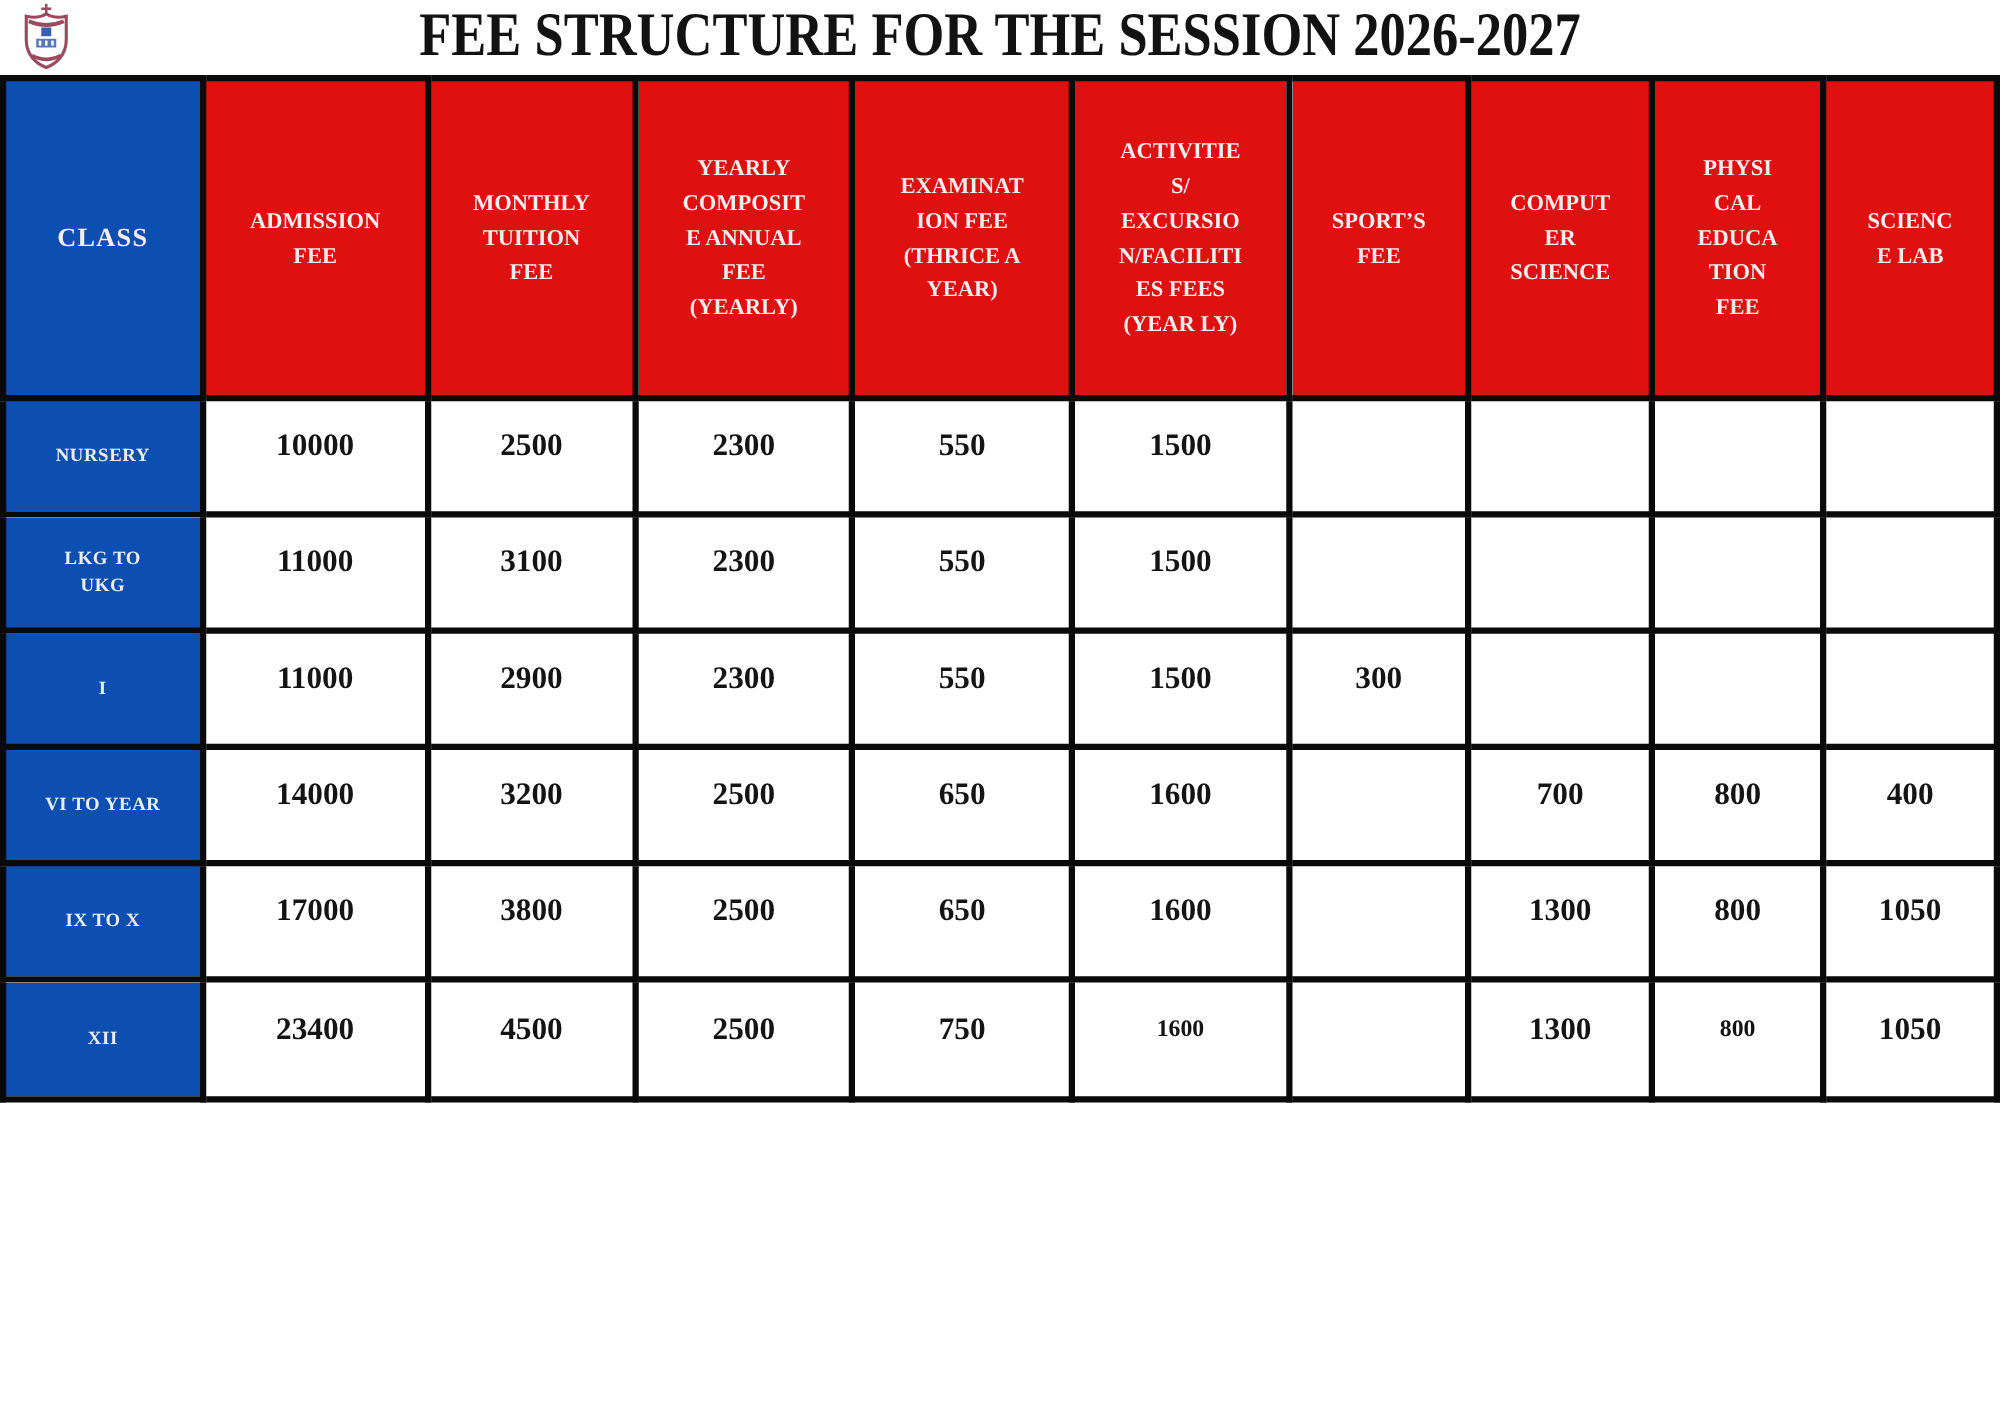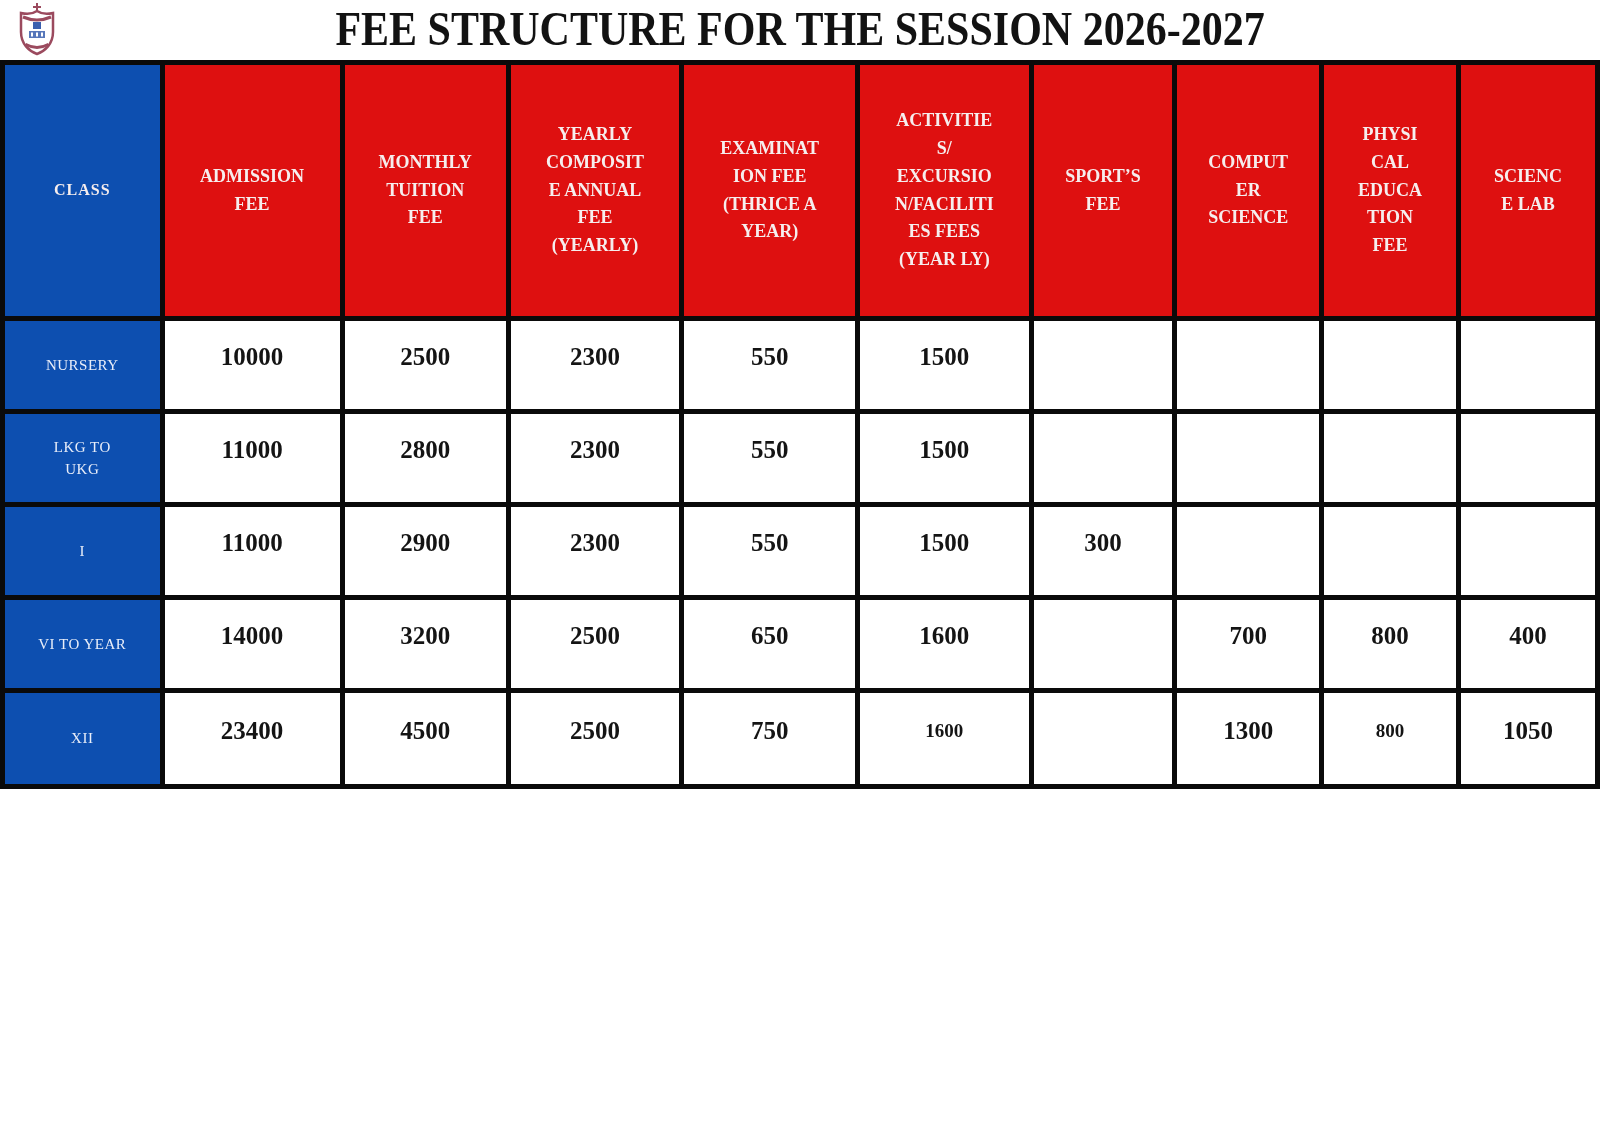--- a/index.html
+++ b/index.html
@@ -50,25 +50,25 @@
     text-align:center;vertical-align:middle;
     overflow:hidden;
   }
   th.col-header{
     background:var(--red);color:var(--header-text);
     height:256px;font-size:18px;font-weight:bold;
     line-height:1.55;white-space:pre-line;
     padding:4px 6px;
   }
   th.col-header.class-header{
-    background:var(--blue);font-size:16px;letter-spacing:1px;
+    background:var(--blue);font-size:21px;letter-spacing:1px;
   }
   td.class-cell{
     background:var(--blue);color:var(--class-text);
-    font-weight:normal;font-size:15px;letter-spacing:0.5px;
+    font-weight:bold;font-size:15px;letter-spacing:0.5px;
     white-space:pre-line;line-height:1.5;
     padding:2px 4px;
   }
   td.value-cell{
     background:var(--bg);color:var(--value-text);
     font-weight:bold;font-size:25px;
     padding:0 4px 16px 4px;
   }
   td.value-cell.small{font-size:19px;}
   tbody tr{height:93px;}
@@ -161,21 +161,21 @@
           <td class="value-cell">1500</td>
           <td class="value-cell"></td>
           <td class="value-cell"></td>
           <td class="value-cell"></td>
           <td class="value-cell"></td>
         </tr>
         <tr>
           <td class="class-cell">LKG TO
 UKG</td>
           <td class="value-cell">11000</td>
-          <td class="value-cell">2800</td>
+          <td class="value-cell">3100</td>
           <td class="value-cell">2300</td>
           <td class="value-cell">550</td>
           <td class="value-cell">1500</td>
           <td class="value-cell"></td>
           <td class="value-cell"></td>
           <td class="value-cell"></td>
           <td class="value-cell"></td>
         </tr>
         <tr>
           <td class="class-cell">I</td>
@@ -195,20 +195,32 @@
           <td class="value-cell">3200</td>
           <td class="value-cell">2500</td>
           <td class="value-cell">650</td>
           <td class="value-cell">1600</td>
           <td class="value-cell"></td>
           <td class="value-cell">700</td>
           <td class="value-cell">800</td>
           <td class="value-cell">400</td>
         </tr>
         <tr>
+          <td class="class-cell">IX TO X</td>
+          <td class="value-cell">17000</td>
+          <td class="value-cell">3800</td>
+          <td class="value-cell">2500</td>
+          <td class="value-cell">650</td>
+          <td class="value-cell">1600</td>
+          <td class="value-cell"></td>
+          <td class="value-cell">1300</td>
+          <td class="value-cell">800</td>
+          <td class="value-cell">1050</td>
+        </tr>
+        <tr>
           <td class="class-cell">XII</td>
           <td class="value-cell">23400</td>
           <td class="value-cell">4500</td>
           <td class="value-cell">2500</td>
           <td class="value-cell">750</td>
           <td class="value-cell small">1600</td>
           <td class="value-cell"></td>
           <td class="value-cell">1300</td>
           <td class="value-cell small">800</td>
           <td class="value-cell">1050</td>

